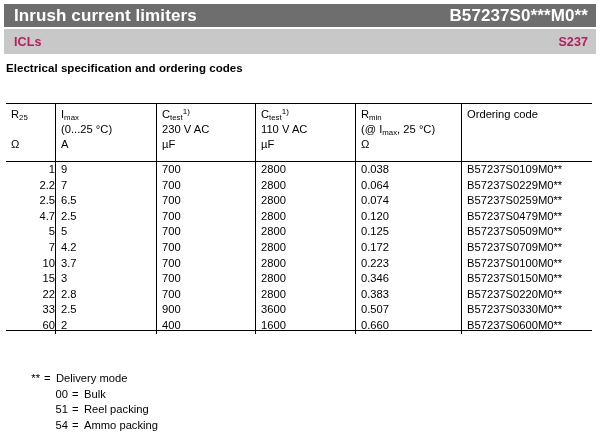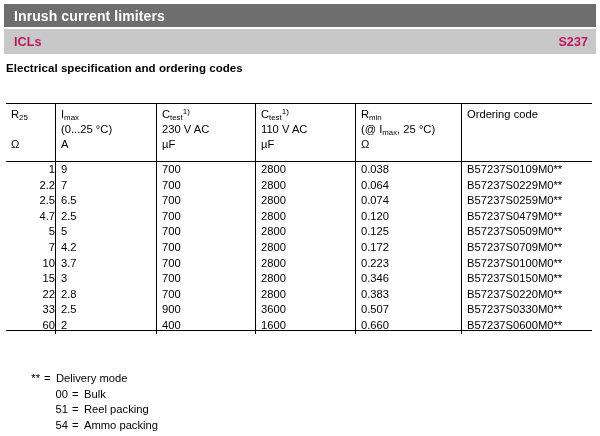--- a/index.html
+++ b/index.html
@@ -31,21 +31,21 @@
     align-items: center;
     justify-content: space-between;
     padding: 0 8px 0 10px;
     font-weight: bold;
   }
   .bar-dark {
     top: 4px;
     height: 23px;
     background: #6e6e6e;
     color: #ffffff;
-    font-size: 14px;
+    font-size: 17px;
   }
   .bar-light {
     top: 29px;
     height: 25px;
     background: #c8c8c8;
     color: #be185d;
     font-size: 12.5px;
   }
   .bar-left { letter-spacing: 0.1px; }
   .bar-right { letter-spacing: 0.1px; }
@@ -160,20 +160,21 @@
   .fn-text { }
   .fn-indent .fn-code { width: 62px; }
 </style>
 </head>
 <body>
 
 <div class="page">
 
   <div class="bar bar-dark" style="background: rgb(110, 110, 110);">
     <span class="bar-left">Inrush current limiters</span>
+    <span class="bar-right">B57237S0***M0**</span>
   </div>
 
   <div class="bar bar-light" style="background: rgb(200, 200, 200);">
     <span class="bar-left">ICLs</span>
     <span class="bar-right">S237</span>
   </div>
 
   <div class="section-heading">Electrical specification and ordering codes</div>
 
   <table class="spec-table">

